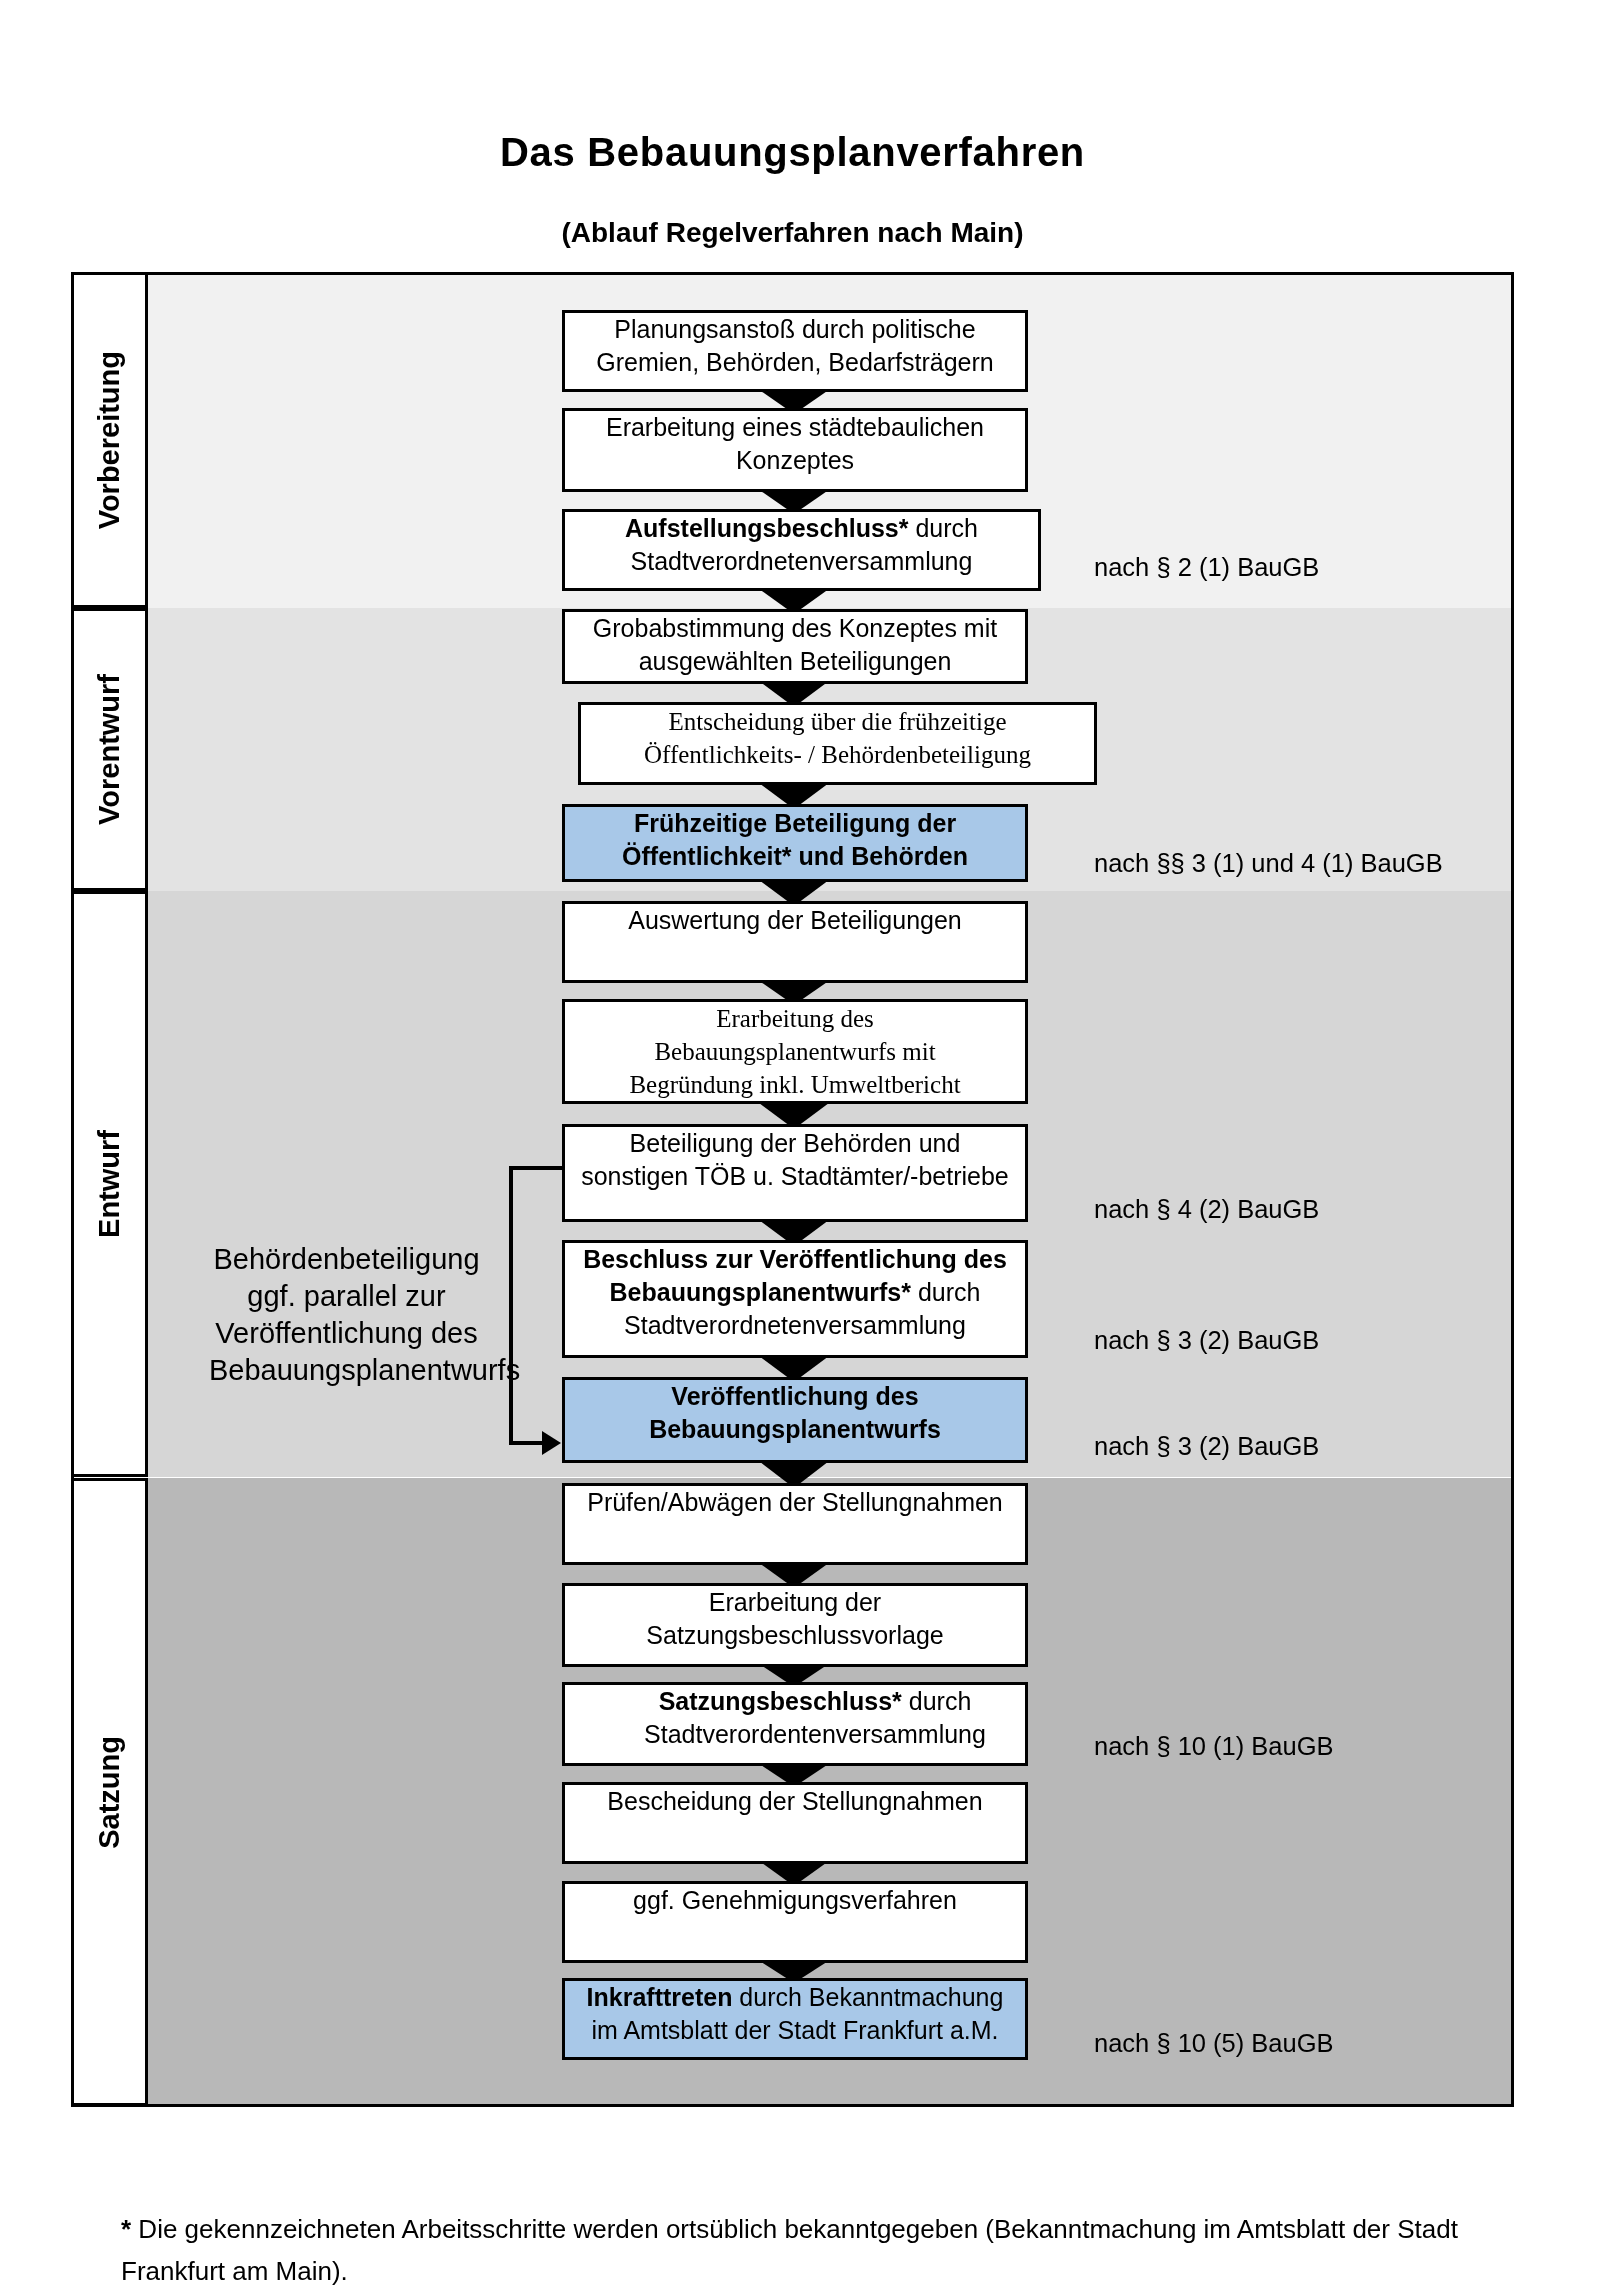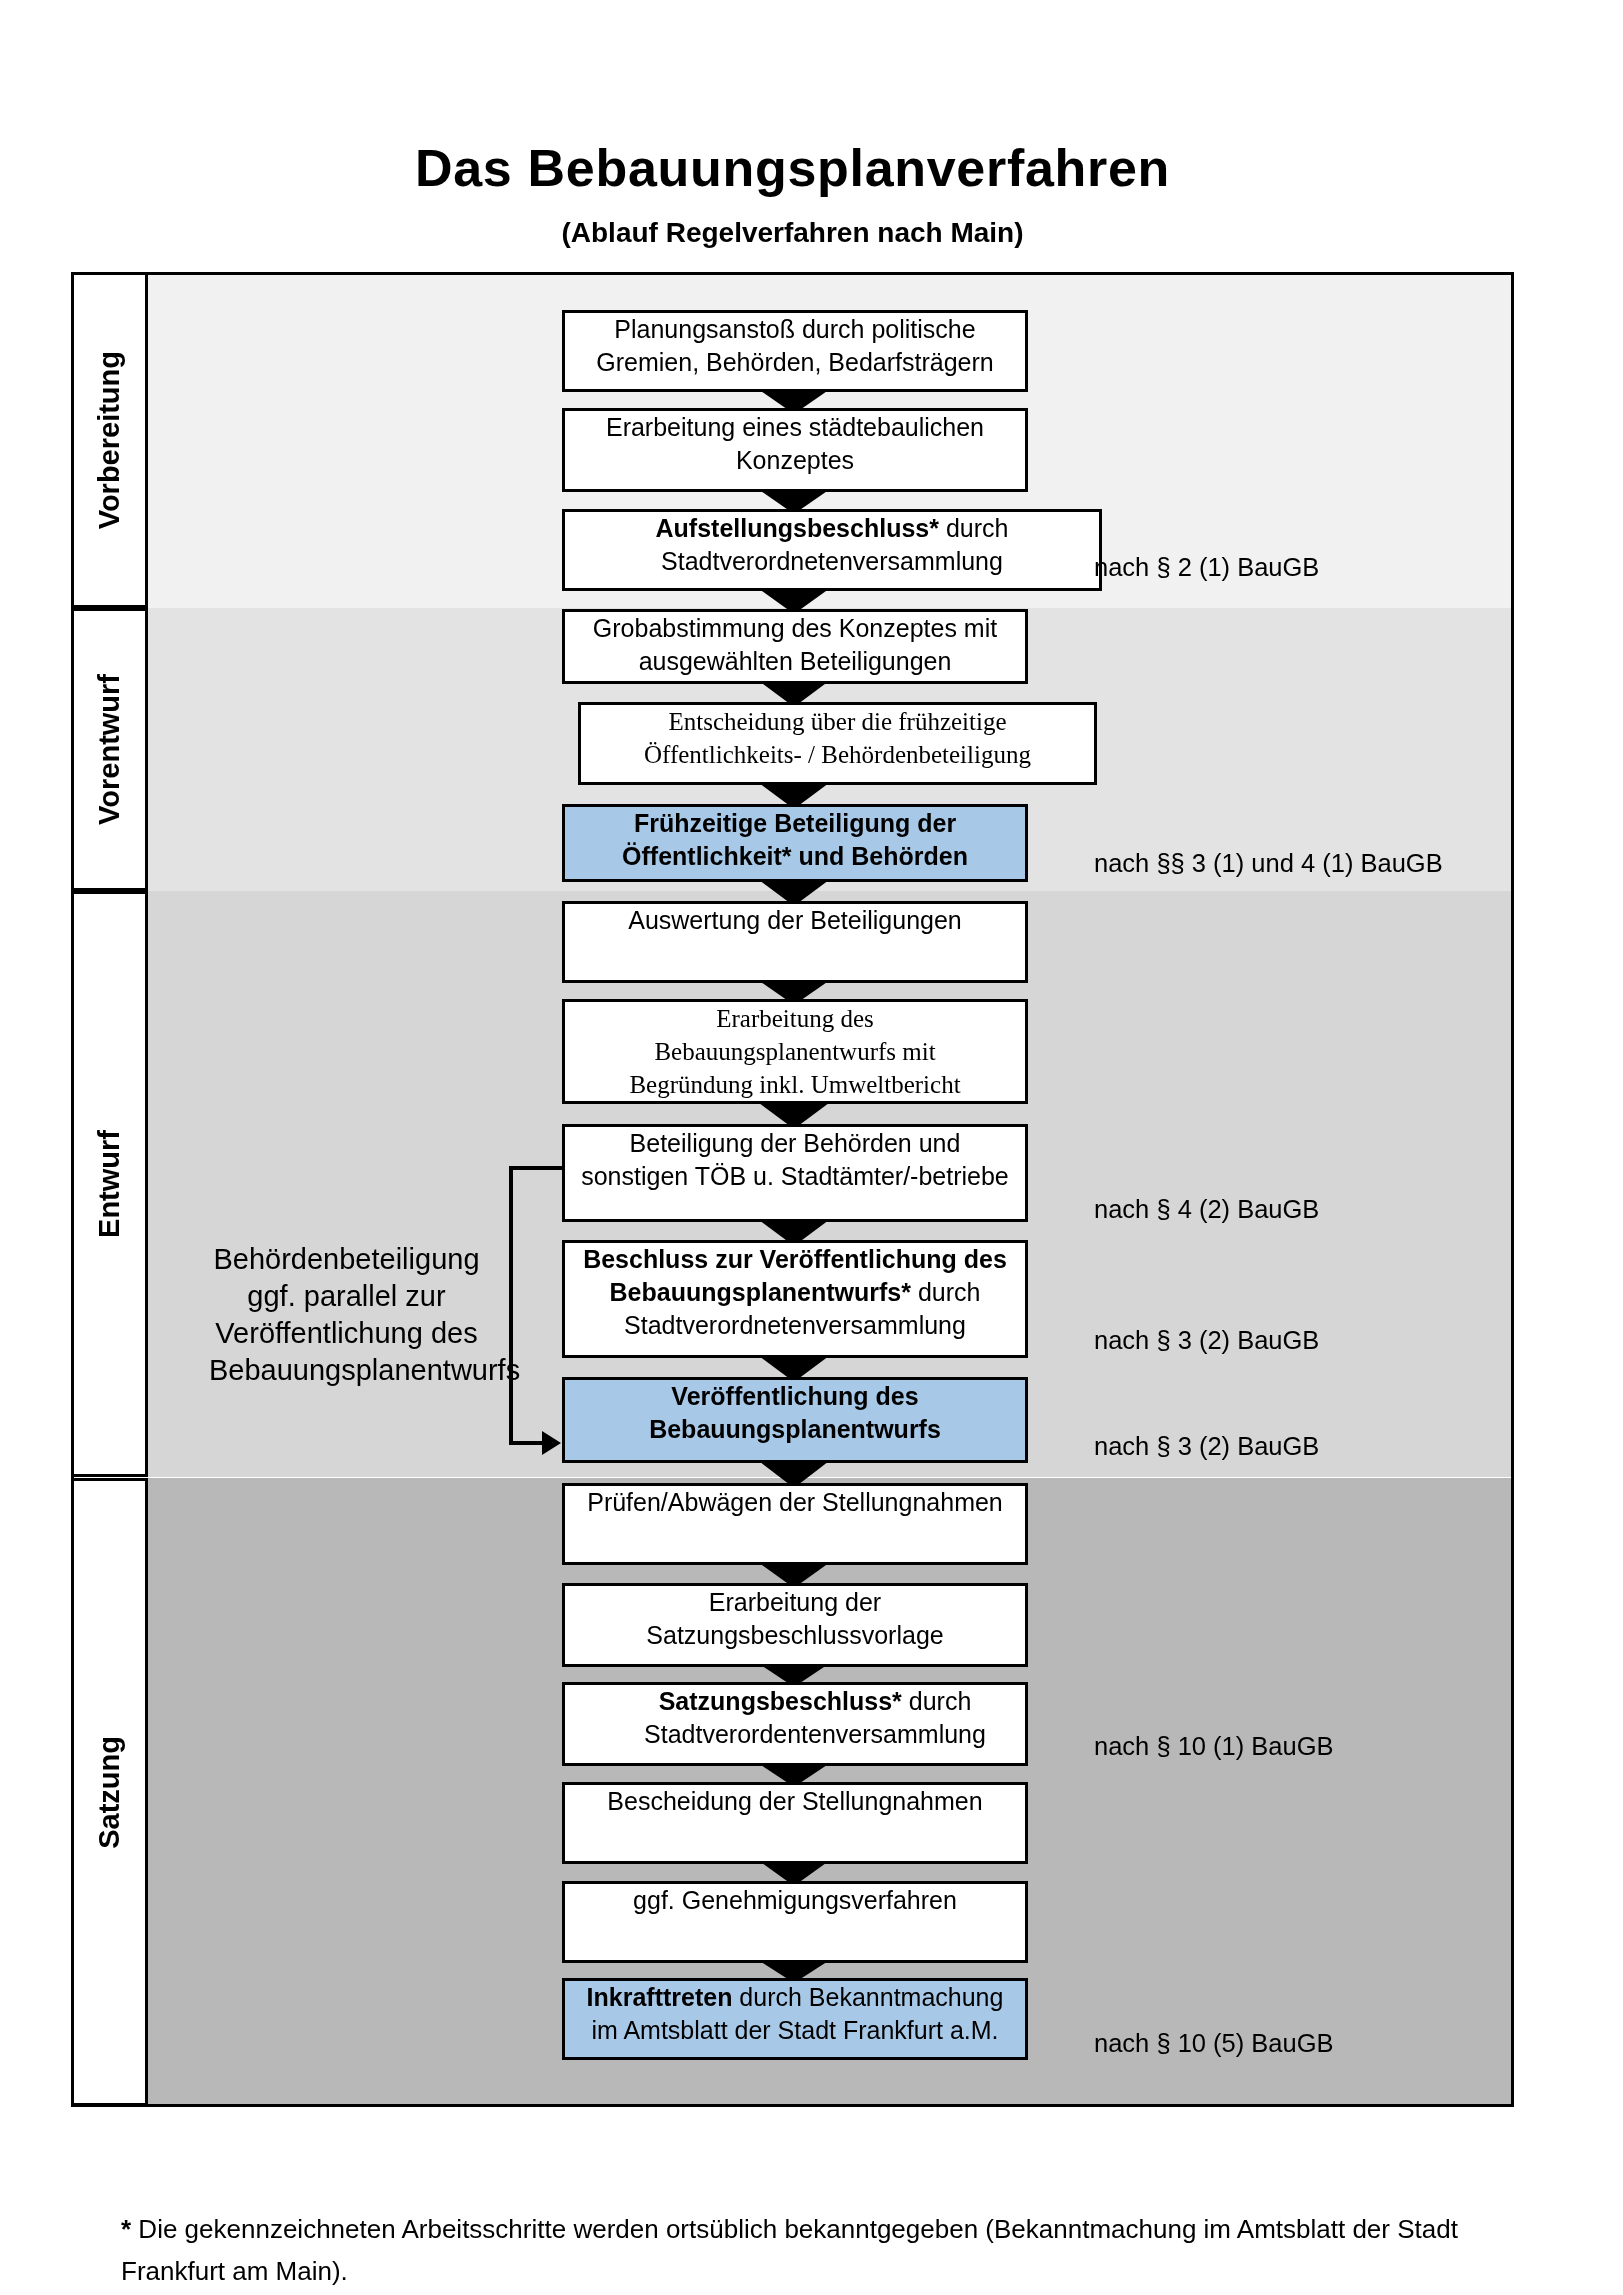--- a/index.html
+++ b/index.html
@@ -4,22 +4,22 @@
 <style>
   html,body{margin:0;padding:0;background:#ffffff;}
   body{
     width:1623px;height:2295px;position:relative;overflow:hidden;
     font-family:"Liberation Sans",sans-serif;color:#000;
   }
   *{box-sizing:border-box;}
   .abs{position:absolute;}
 
   .page-title{
-    left:71px;top:138px;width:1443px;text-align:center;
-    font-size:52px;font-weight:bold;letter-spacing:0.7px;
+    left:71px;top:130px;width:1443px;text-align:center;
+    font-size:40px;font-weight:bold;letter-spacing:0.7px;
   }
   .page-subtitle{
     left:71px;top:217px;width:1443px;text-align:center;
     font-size:28px;font-weight:bold;
   }
 
   .band{left:147px;width:1366px;}
   .sidebar-cell{
     left:71px;width:77px;background:#ffffff;border:3.9px solid #000;
     display:flex;align-items:center;justify-content:center;
@@ -97,21 +97,21 @@
     <div class="abs flow-step" style="left: 562px; width: 466px; top: 310px; height: 82px;">
       <div class="step-line"><span>Planungsanstoß durch politische</span></div>
       <div class="step-line"><span>Gremien, Behörden, Bedarfsträgern</span></div>
     </div>
     <div class="abs flow-arrow" style="left: 755px; top: 387px; border-top: 27px solid rgb(0, 0, 0);"></div>
     <div class="abs flow-step" style="left: 562px; width: 466px; top: 408px; height: 84px;">
       <div class="step-line"><span>Erarbeitung eines städtebaulichen</span></div>
       <div class="step-line"><span>Konzeptes</span></div>
     </div>
     <div class="abs flow-arrow" style="left: 755px; top: 487px; border-top: 27.5px solid rgb(0, 0, 0);"></div>
-    <div class="abs flow-step" style="left: 562px; width: 540px; top: 509px; height: 82px;">
+    <div class="abs flow-step" style="left: 562px; width: 479px; top: 509px; height: 82px;">
       <div class="step-line"><span class="b">Aufstellungsbeschluss*</span><span> durch</span></div>
       <div class="step-line"><span>Stadtverordnetenversammlung</span></div>
     </div>
     <div class="abs flow-arrow" style="left: 755px; top: 586px; border-top: 28px solid rgb(0, 0, 0);"></div>
     <div class="abs flow-step" style="left: 562px; width: 466px; top: 609px; height: 75px;">
       <div class="step-line"><span>Grobabstimmung des Konzeptes mit</span></div>
       <div class="step-line"><span>ausgewählten Beteiligungen</span></div>
     </div>
     <div class="abs flow-arrow" style="left: 755px; top: 678px; border-top: 29.5px solid rgb(0, 0, 0);"></div>
     <div class="abs flow-step" style="left: 578px; width: 519px; top: 702px; height: 83px; font-family: Liberation Serif, serif;">

